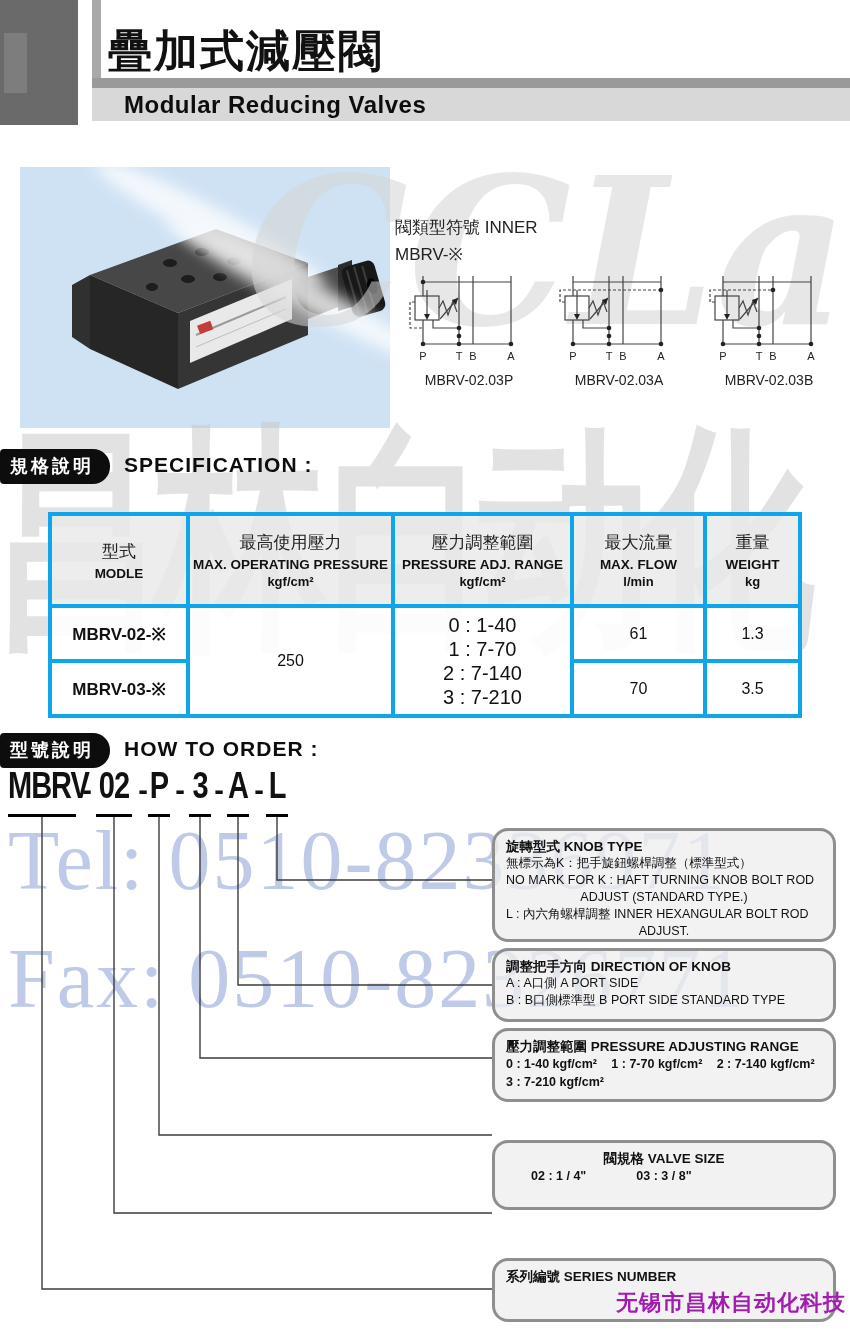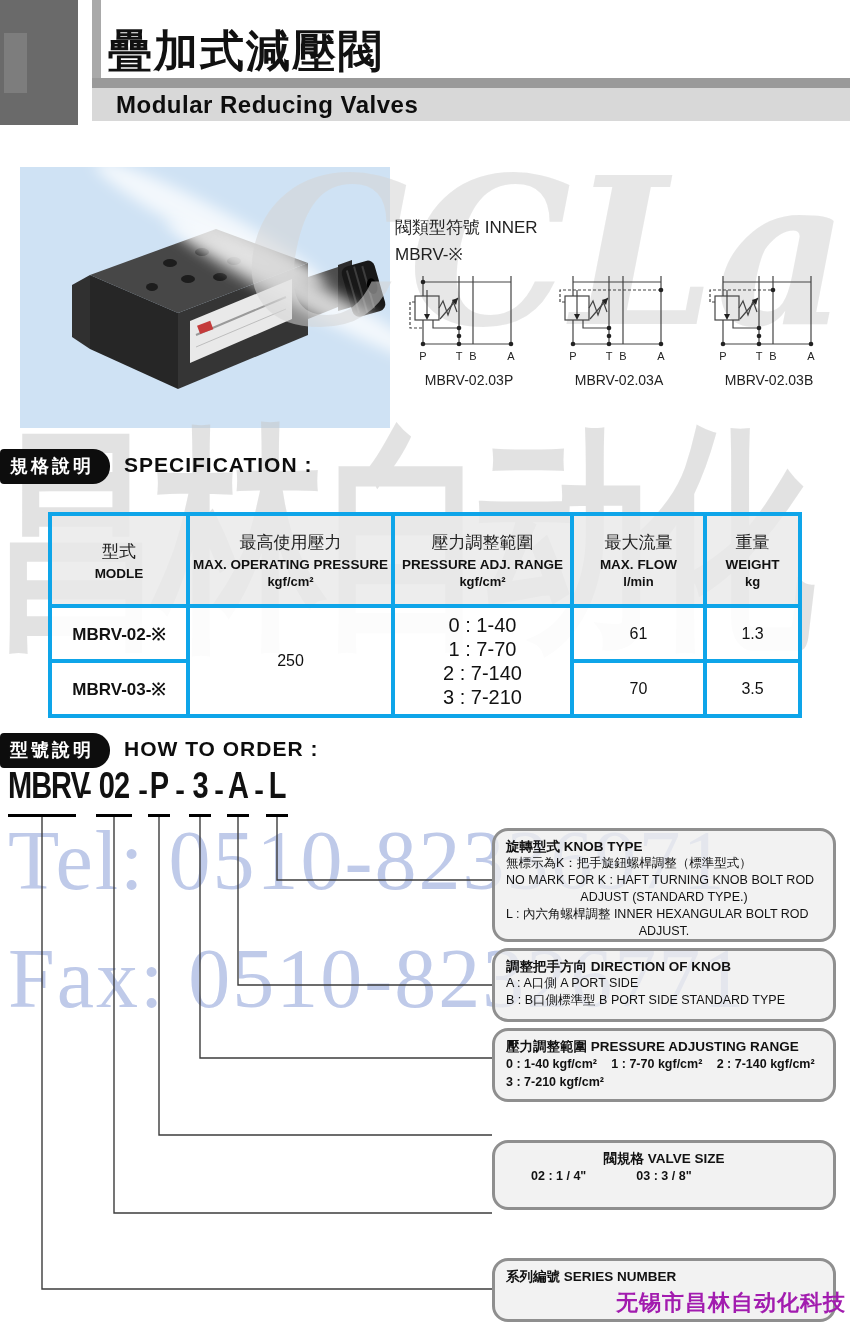--- a/index.html
+++ b/index.html
@@ -7,21 +7,21 @@
         font-family:"Liberation Sans",sans-serif;color:#111;}
   .abs{position:absolute;}
 
   
   .hdr-block{left:0;top:0;width:78px;height:125px;background:#6a6a6a;z-index:4;}
   .hdr-block-inner{left:4px;top:33px;width:23px;height:60px;background:#7d7d7d;}
   .hdr-strip{left:92px;top:0;width:9px;height:121px;background:#a9a9a9;z-index:4;}
   .page-title{left:108px;top:22px;font-size:44px;font-weight:bold;letter-spacing:2px;z-index:4;}
   .hdr-bar-mid{left:92px;top:78px;width:758px;height:10px;background:#9a9a9a;z-index:4;}
   .hdr-bar-light{left:92px;top:88px;width:758px;height:33px;background:#d8d8d8;z-index:4;}
-  .subtitle{left:24px;top:3px;font-size:24px;font-weight:bold;color:#0d0d0d;letter-spacing:.5px;}
+  .subtitle{left:32px;top:3px;font-size:24px;font-weight:bold;color:#0d0d0d;letter-spacing:.5px;}
 
   
   .photo{left:20px;top:167px;width:370px;height:261px;background:#cfe2f4;overflow:hidden;z-index:1;}
   .streak{position:absolute;background:rgba(255,255,255,.75);filter:blur(7px);border-radius:50%;}
   .s1{width:260px;height:34px;left:60px;top:40px;transform:rotate(28deg);}
   .s2{width:300px;height:30px;left:130px;top:110px;transform:rotate(28deg);}
 
   
   .wm-brand{left:245px;top:150px;font-family:"DejaVu Serif",serif;font-style:italic;
             font-size:205px;font-weight:bold;color:#d5d5d5;opacity:.55;z-index:2;line-height:1;white-space:nowrap;}

